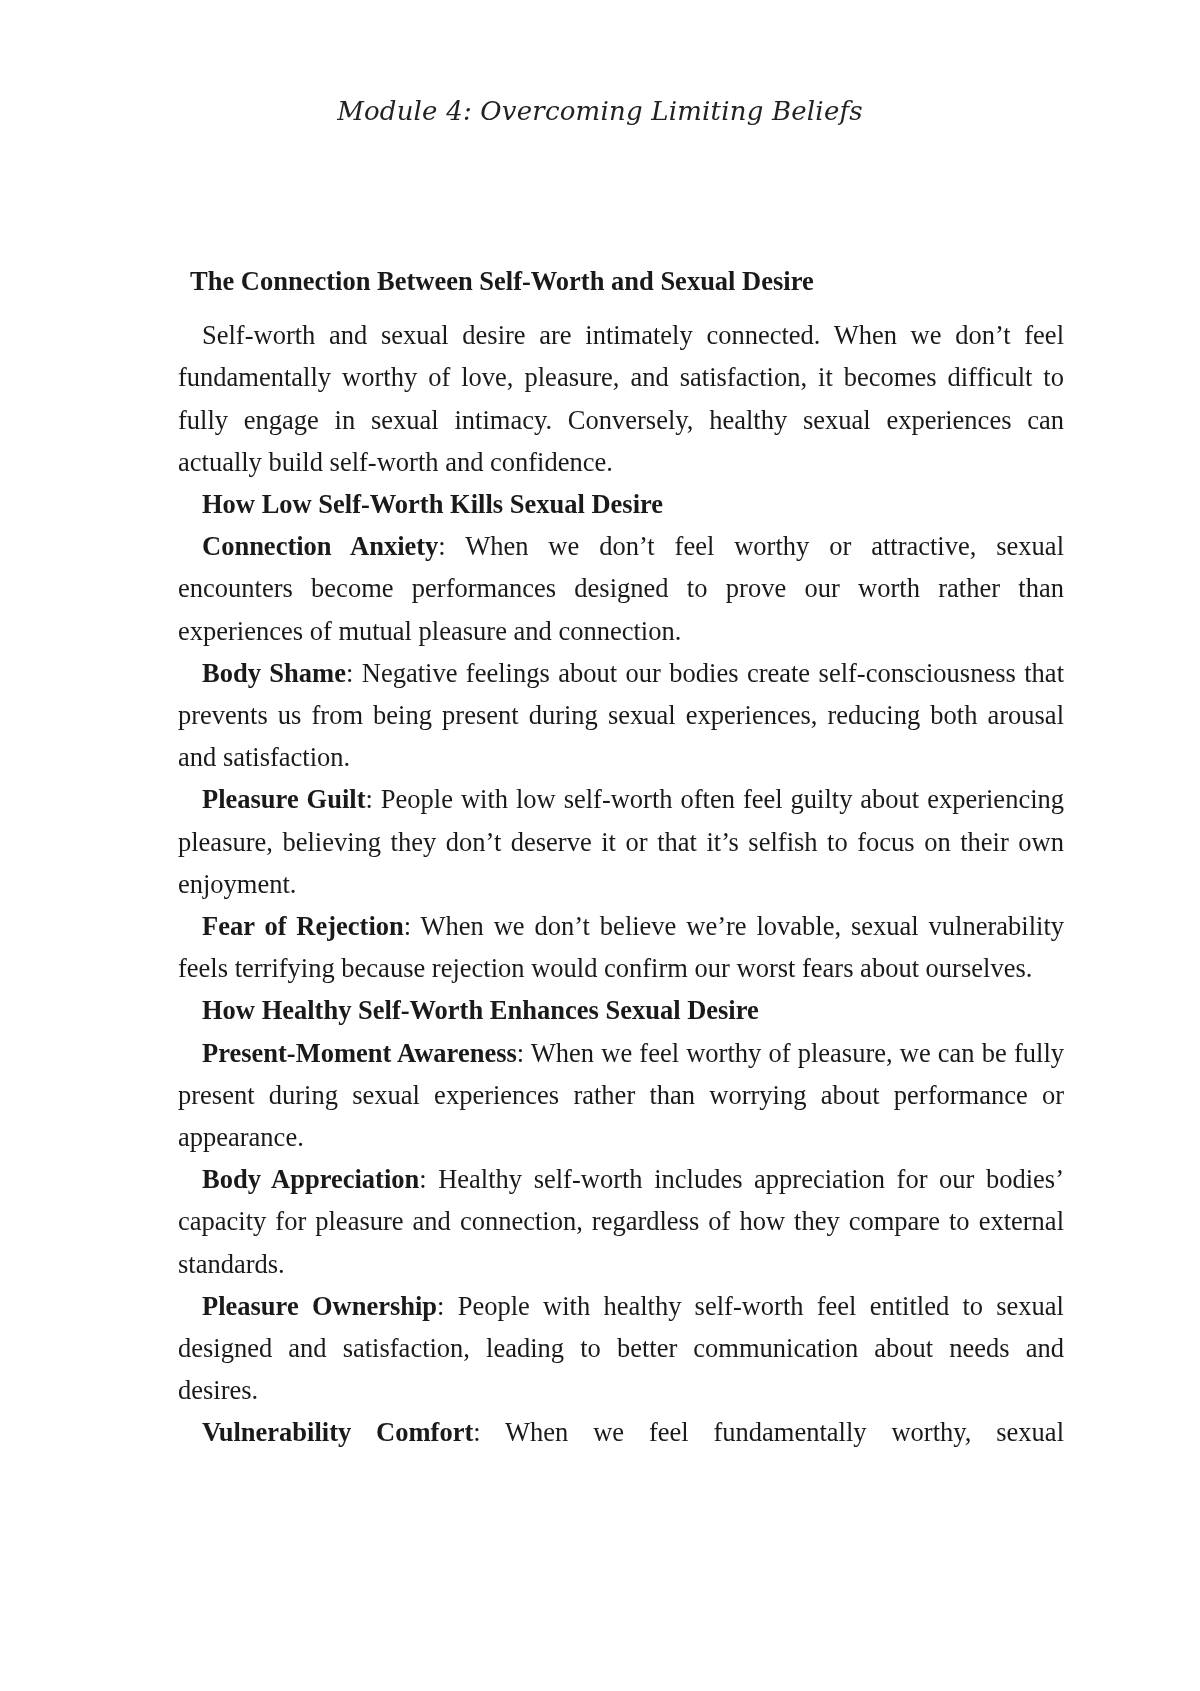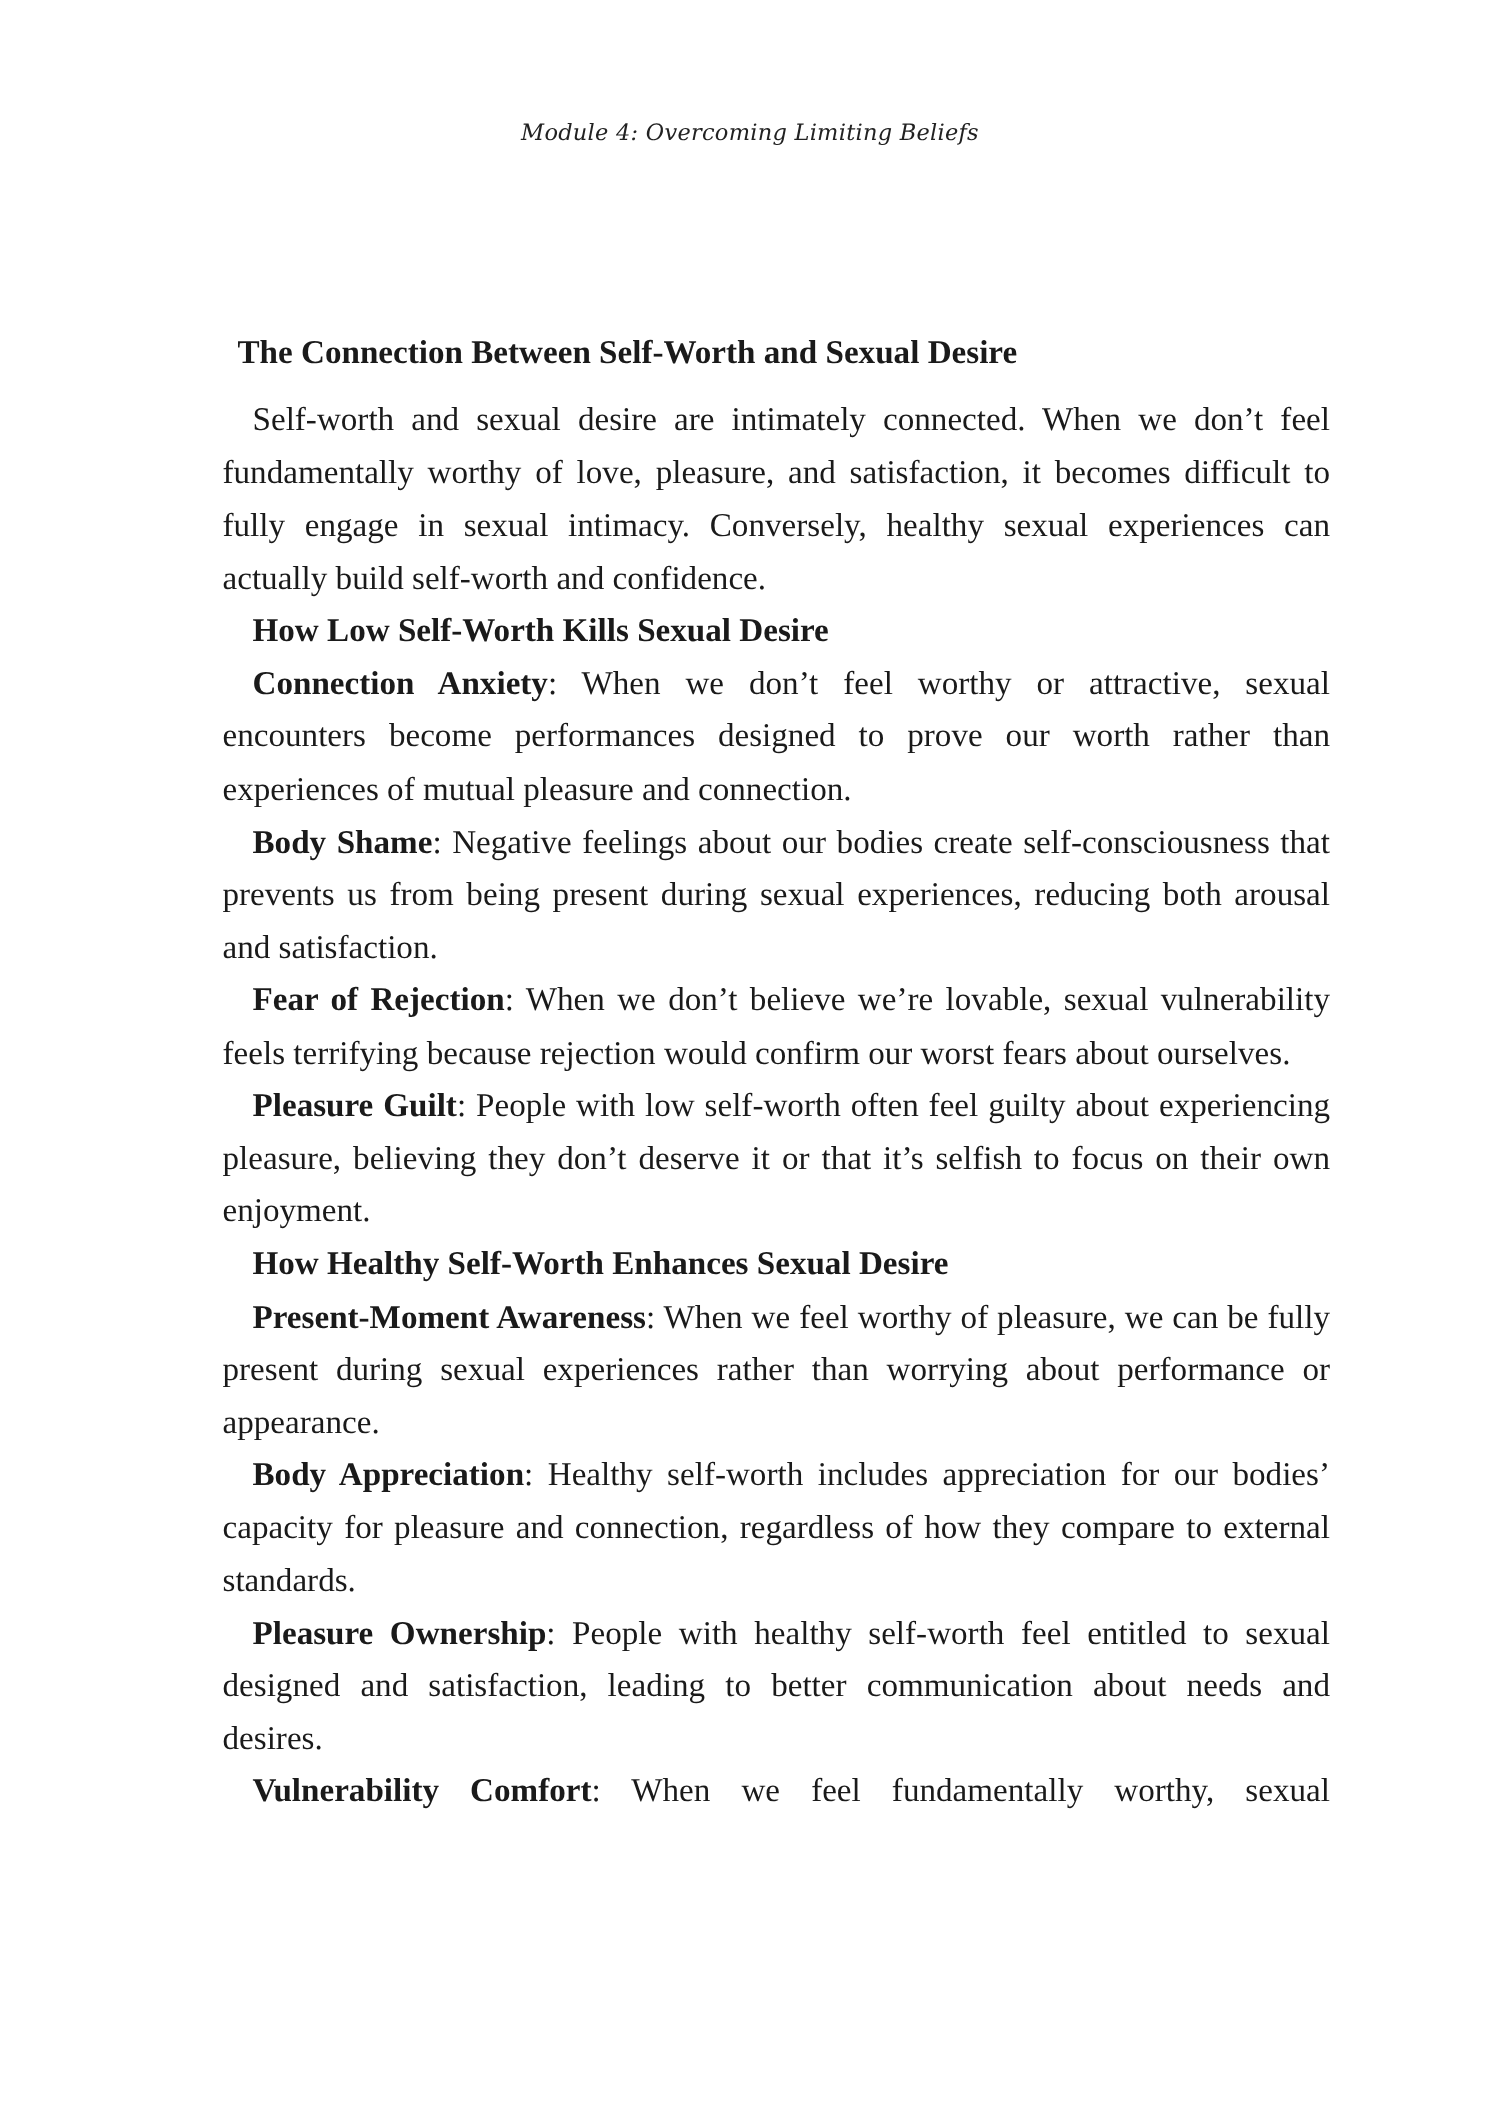--- a/index.html
+++ b/index.html
@@ -16,21 +16,21 @@
       font-family: "Liberation Serif", "DejaVu Serif", serif;
     }
     .running-header {
       position: absolute;
       top: 96px;
       left: 0;
       width: 1200px;
       text-align: center;
       font-family: "DejaVu Serif", serif;
       font-style: italic;
-      font-size: 18px;
+      font-size: 26px;
       color: #222;
       letter-spacing: 0.2px;
     }
     .content {
       position: absolute;
       top: 248px;
       left: 178px;
       width: 886px;
       font-size: 26.5px;
       line-height: 42.2px;
@@ -62,22 +62,22 @@
 <div class="running-header">Module 4: Overcoming Limiting Beliefs</div>
 
 <div class="content">
   <h2 class="section-title">The Connection Between Self-Worth and Sexual Desire</h2>
   <p>Self-worth and sexual desire are intimately connected. When we don’t feel fundamentally worthy of love, pleasure, and satisfaction, it becomes difficult to fully engage in sexual intimacy. Conversely, healthy sexual experiences can actually build self-worth and confidence.</p>
 
   <p class="subhead">How Low Self-Worth Kills Sexual Desire</p>
 
   <p><span class="term">Connection Anxiety</span><span>: When we don’t feel worthy or attractive, sexual encounters become performances designed to prove our worth rather than experiences of mutual pleasure and connection.</span></p>
   <p><span class="term">Body Shame</span><span>: Negative feelings about our bodies create self-consciousness that prevents us from being present during sexual experiences, reducing both arousal and satisfaction.</span></p>
+  <p><span class="term">Pleasure Guilt</span><span>:  People with low self-worth often feel guilty about experiencing pleasure, believing they don’t deserve it or that it’s selfish to focus on their own enjoyment.</span></p>
   <p><span class="term">Fear of Rejection</span><span>: When we don’t believe we’re lovable, sexual vulnera­bility feels terrifying because rejection would confirm our worst fears about ourselves.</span></p>
-  <p><span class="term">Pleasure Guilt</span><span>:  People with low self-worth often feel guilty about experiencing pleasure, believing they don’t deserve it or that it’s selfish to focus on their own enjoyment.</span></p>
 
   <p class="subhead">How Healthy Self-Worth Enhances Sexual Desire</p>
 
   <p><span class="term">Present-Moment Awareness</span><span>:  When we feel worthy of pleasure, we can be fully present during sexual experiences rather than worrying about performance or appearance.</span></p>
   <p><span class="term">Body Appreciation</span><span>:  Healthy self-worth includes appreciation for our bodies’ capacity for pleasure and connection, regardless of how they compare to external standards.</span></p>
   <p><span class="term">Pleasure Ownership</span><span>:  People with healthy self-worth feel entitled to sexual designed and satisfaction, leading to better communication about needs and desires.</span></p>
   <p style="text-align: justify; text-align-last: justify;"><span class="term">Vulnerability Comfort</span><span>:  When we feel fundamentally worthy, sexual</span></p>
 </div>
 
 </body></html>

